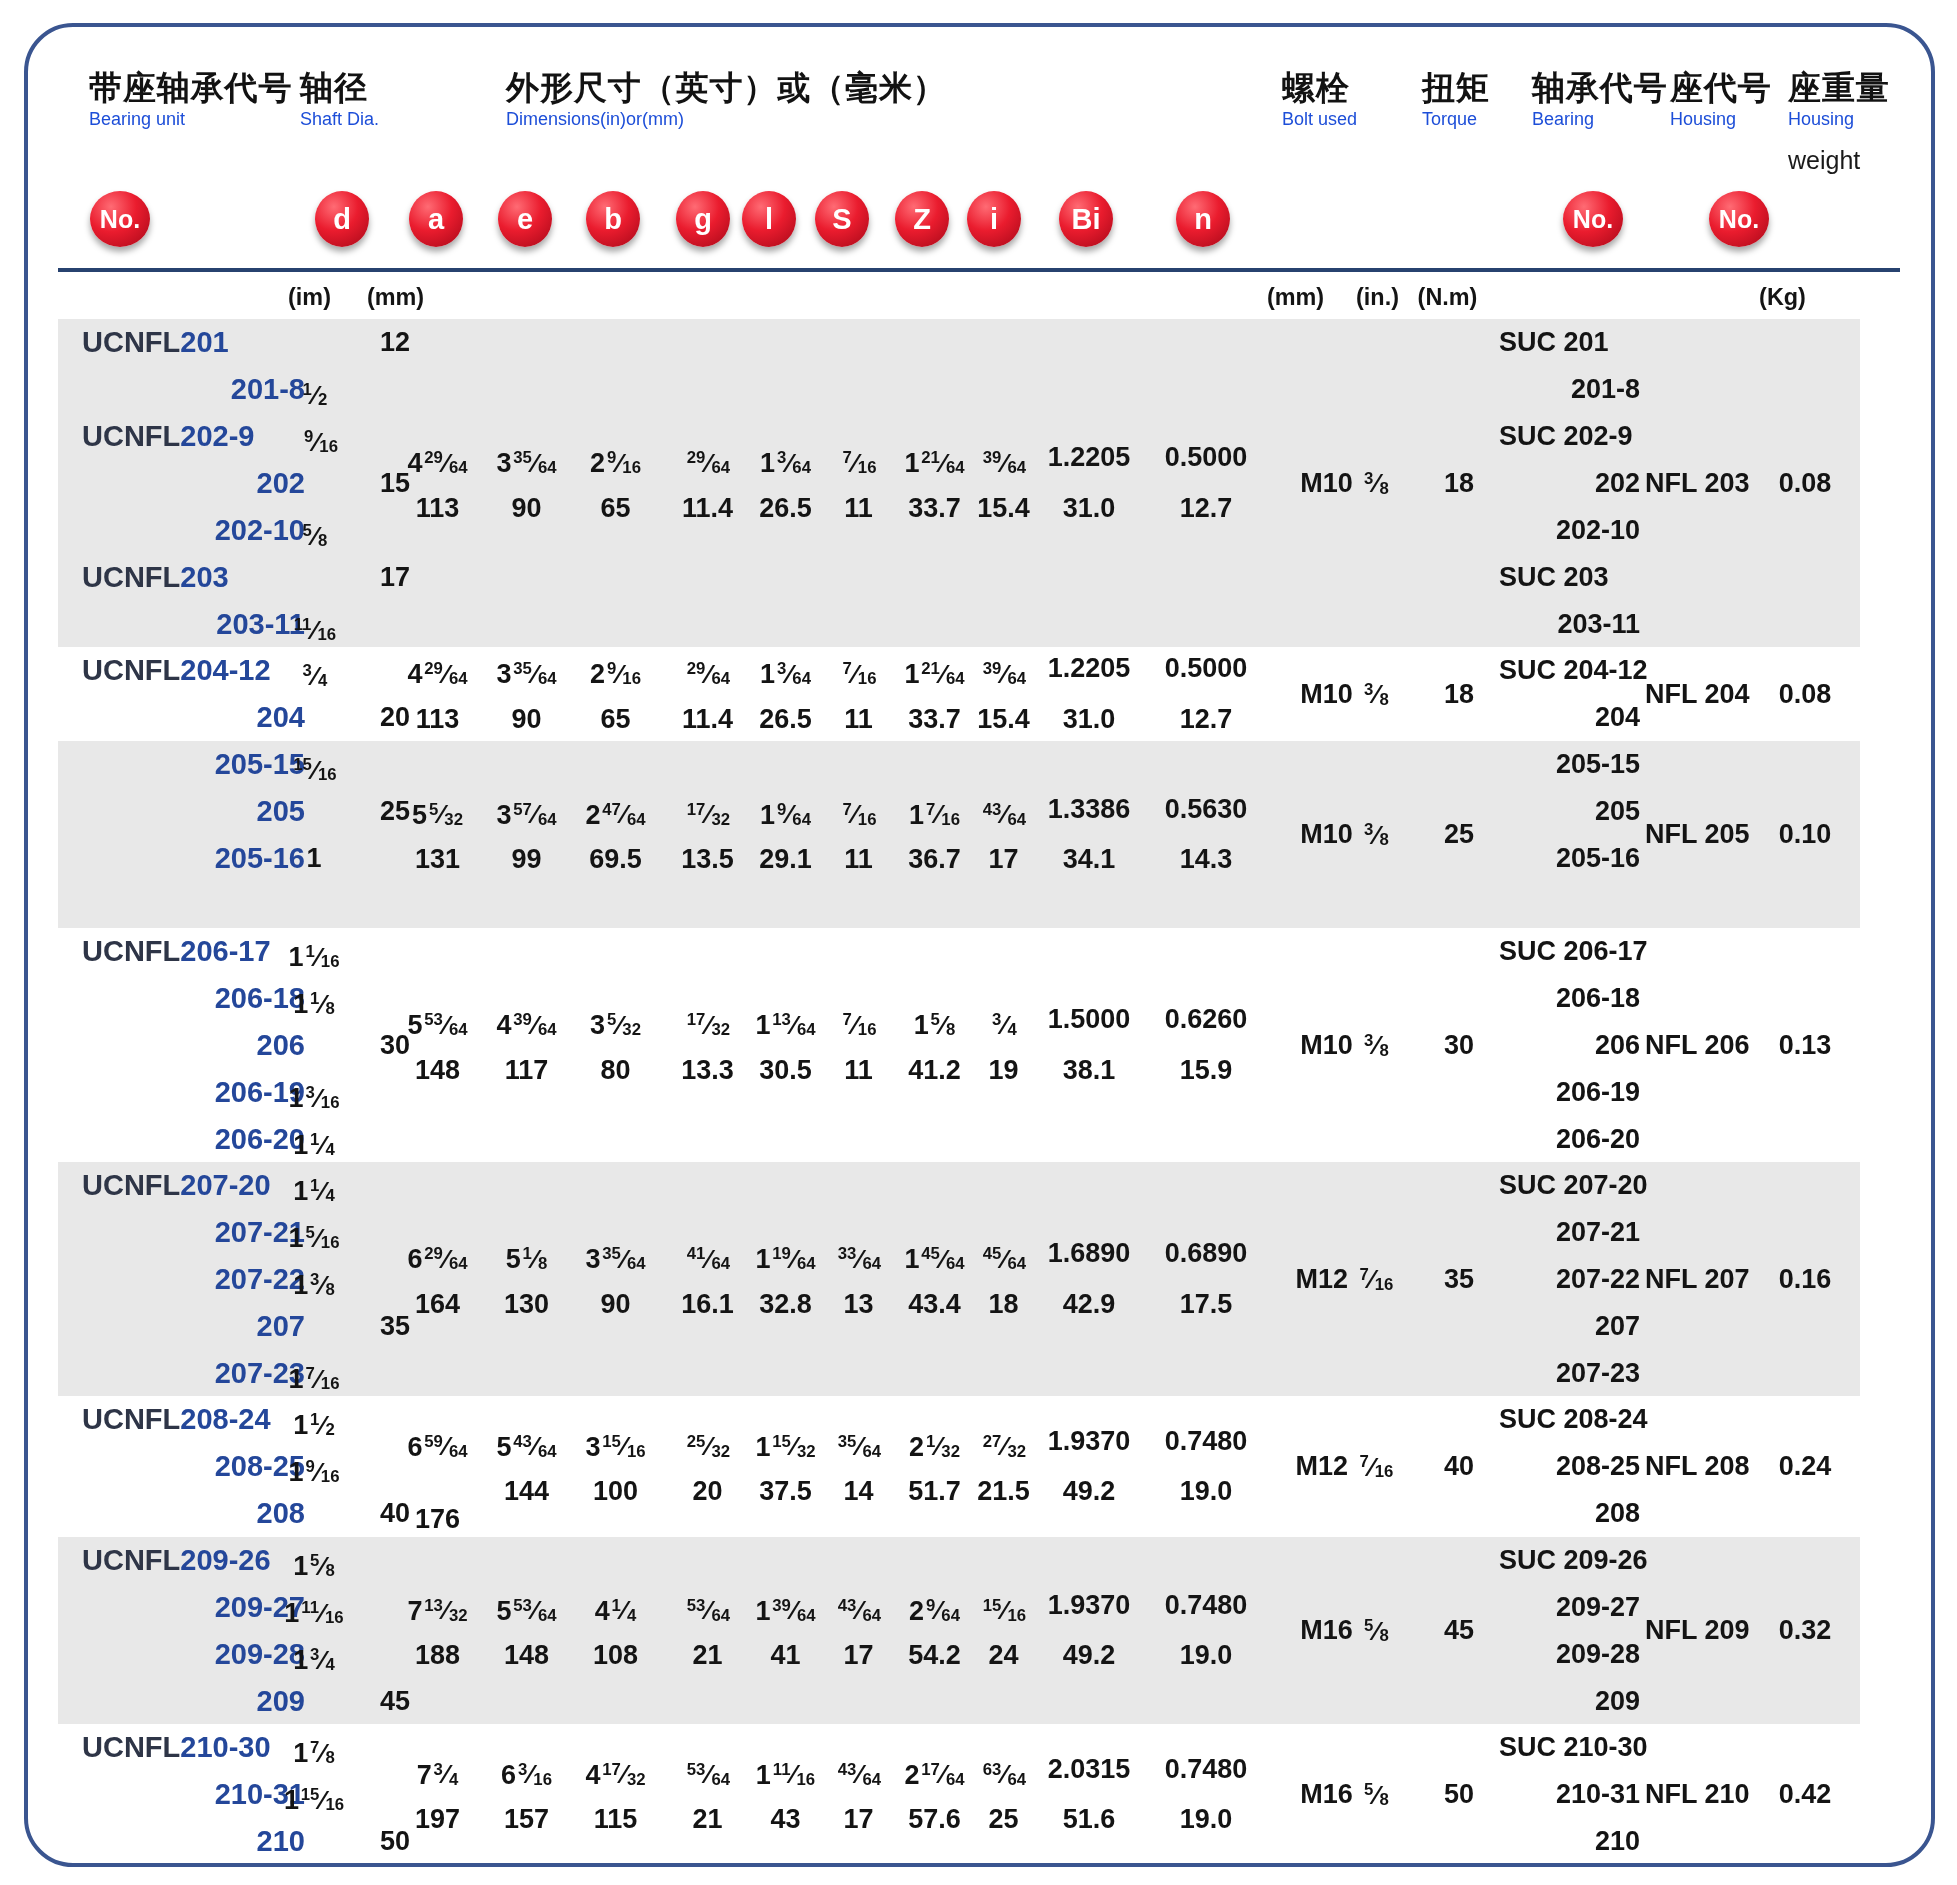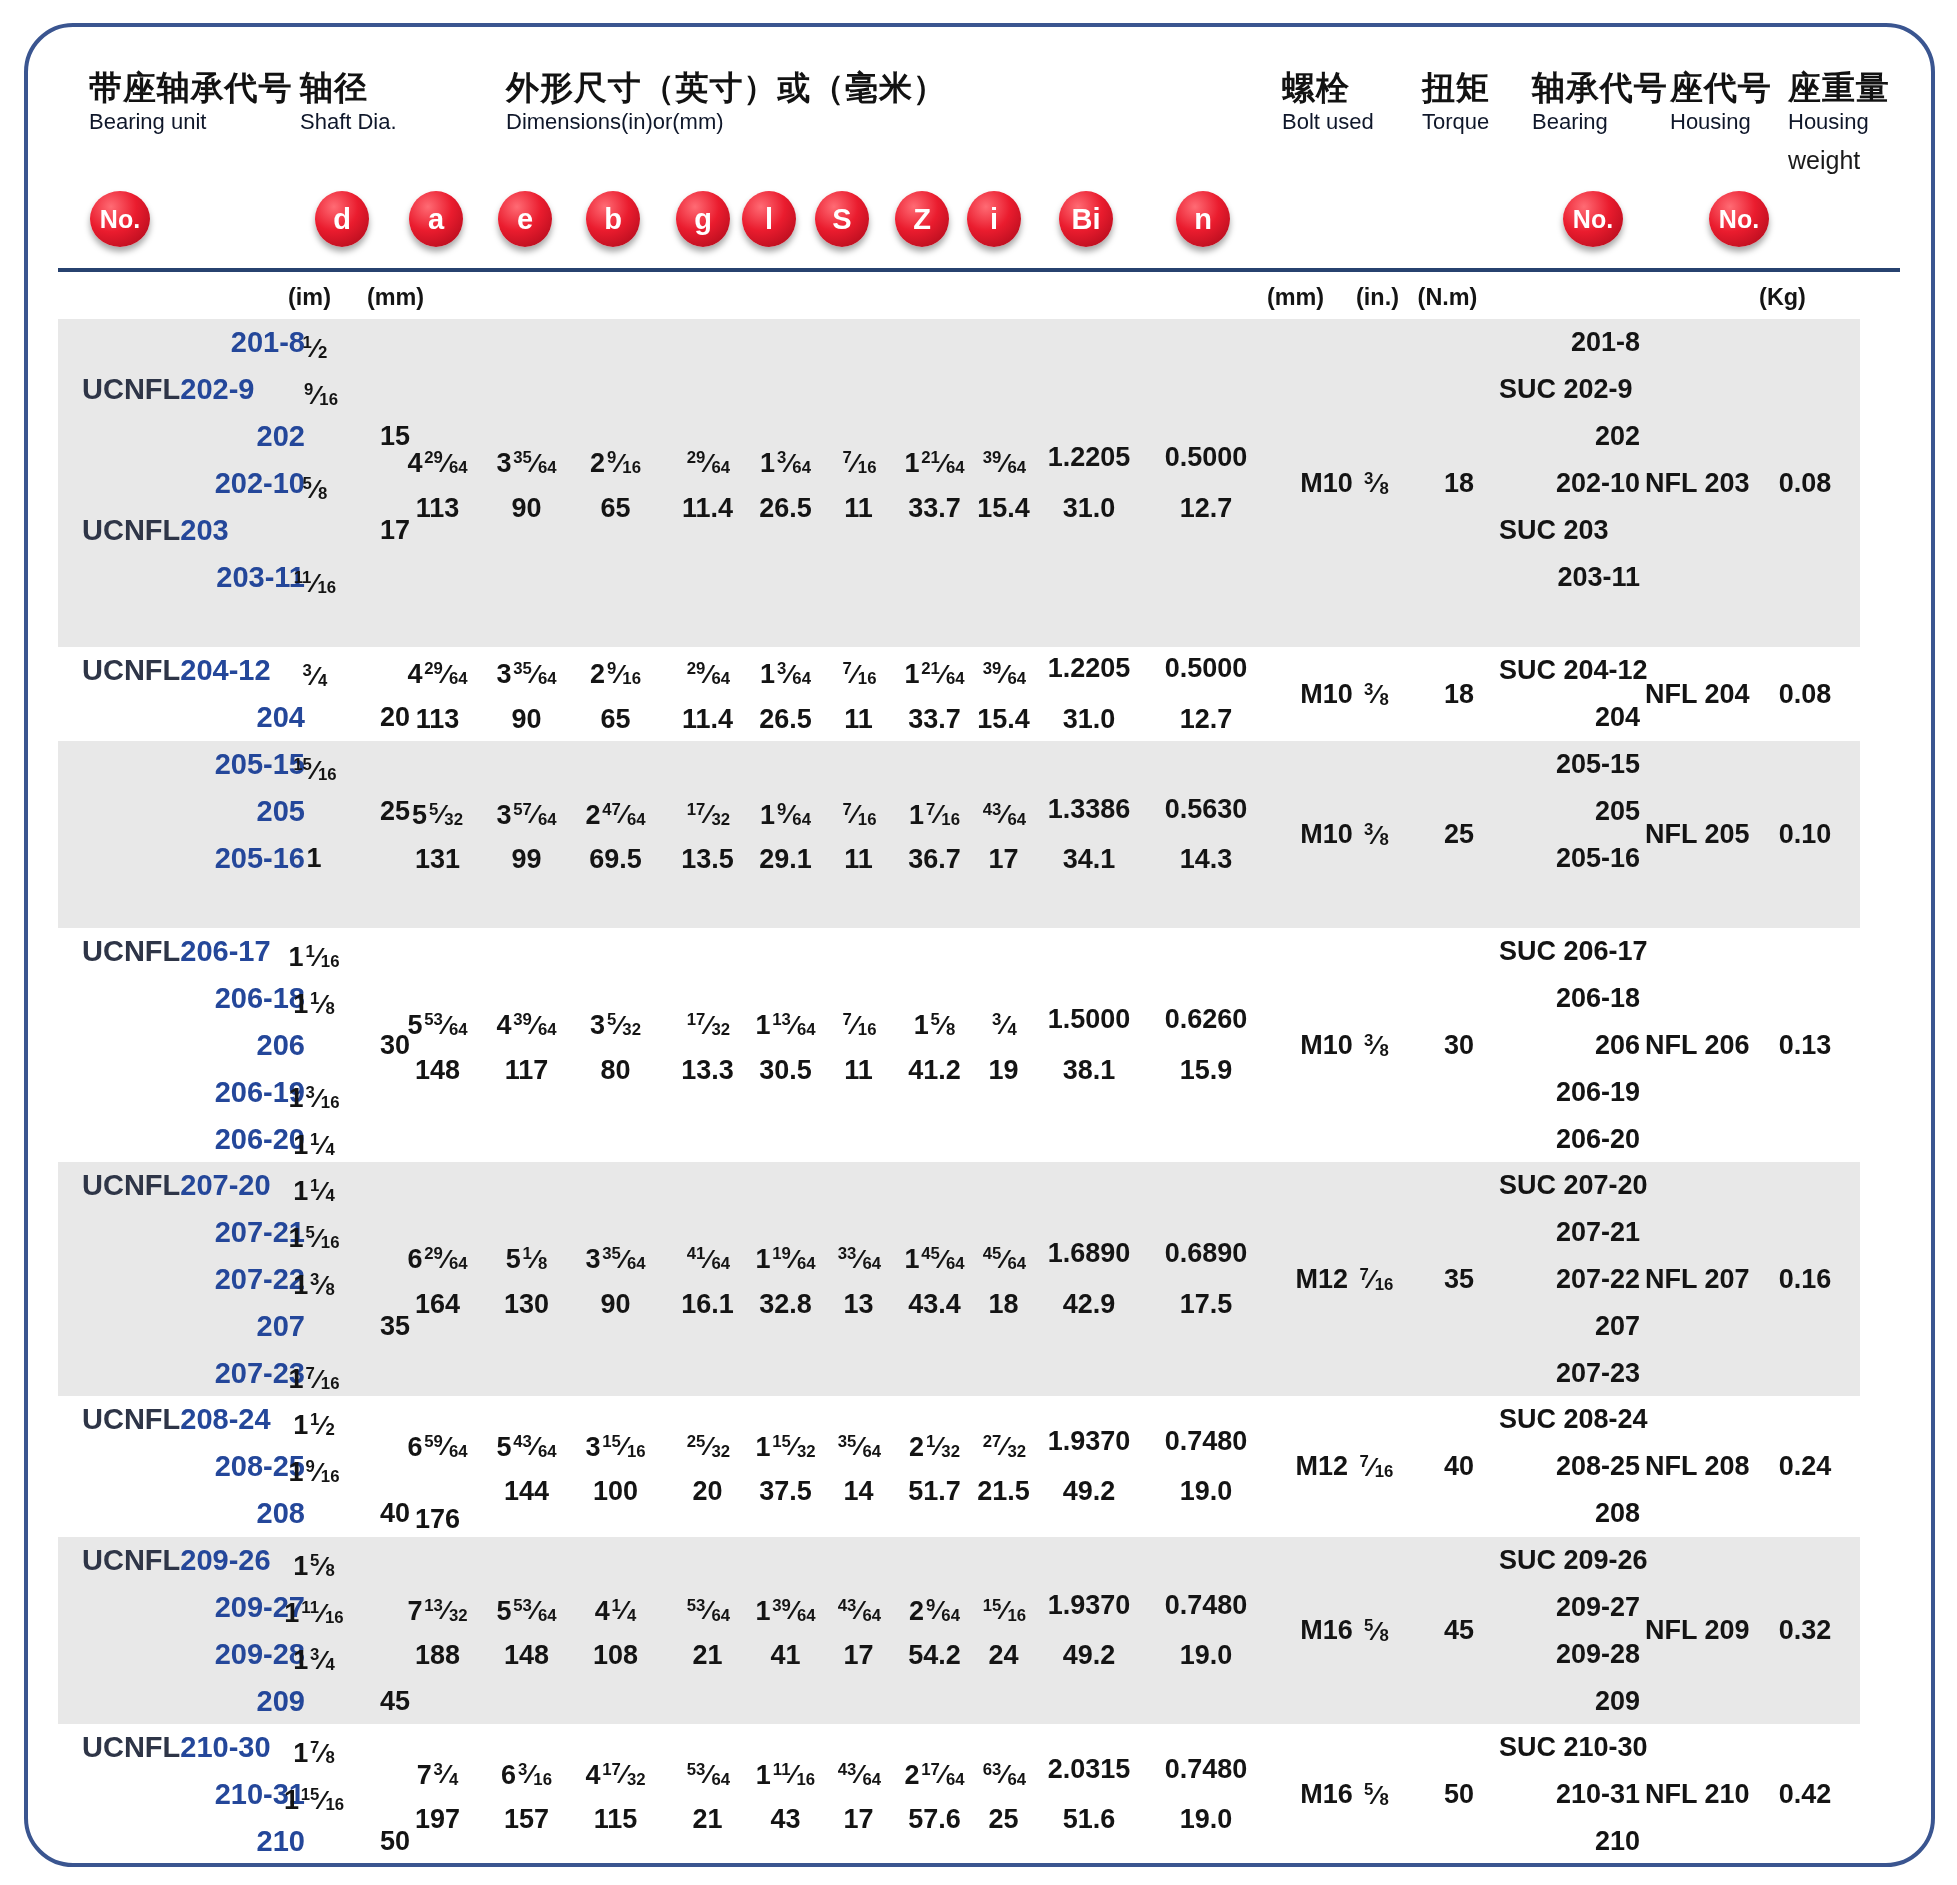--- a/index.html
+++ b/index.html
@@ -2,21 +2,21 @@
 <html style="font-size:15px"><head>
 <meta charset="utf-8">
 <style>
   html,body{margin:0;padding:0;background:#ffffff;}
   .page{position:relative;width:1957px;height:1885px;background:#fff;overflow:hidden;
         font-family:"Liberation Sans",sans-serif;color:#141414;}
   .frame{position:absolute;left:24px;top:22.5px;width:1903px;height:1836px;
          border:4.7px solid #3a5590;border-radius:49px;}
   
   .hzh{position:absolute;top:66px;font-size:33px;font-weight:700;color:#121212;white-space:nowrap;letter-spacing:0.9px;}
-  .hen{position:absolute;top:109px;font-size:22px;color:#0f172a;white-space:nowrap;}
+  .hen{position:absolute;top:109px;font-size:18px;color:#1d4ed8;white-space:nowrap;}
   .hen2{position:absolute;top:146px;font-size:25px;color:#1a1a1a;white-space:nowrap;}
   
   .badge{position:absolute;top:191px;height:56px;border-radius:50%;
          background:radial-gradient(circle at 35% 28%, #ff6b74 0%, #ea1c2e 45%, #c11021 78%, #8f0818 100%);
          color:#fff;font-weight:700;display:flex;align-items:center;justify-content:center;
          box-shadow:0 4.7px 6.6px rgba(0,0,0,.35);}
   .badge.sm{width:54px;font-size:29px;}
   .badge.no{width:60px;font-size:25px;}
   .rule{position:absolute;left:58px;top:268px;width:1842px;height:3.7px;background:#27426f;}
   .unit{position:absolute;top:279px;height:36px;line-height:36px;font-size:23.4px;font-weight:700;
@@ -89,20 +89,25 @@
   <span class="unit" style="left:344px">(mm)</span>
   <span class="unit" style="left:1244px">(mm)</span>
   <span class="unit" style="left:1326px">(in.)</span>
   <span class="unit" style="left:1396px">(N.m)</span>
   <span class="unit" style="left:1731px">(Kg)</span>
 
   <div id="tbody">
       <div class="group" style="height: 328px;">
         <div class="band"></div>
         <div class="row">
+          <div class="cell name head"><span class="pfx">UCNFL</span><span class="nm">201</span></div>
+          <div class="cell tc" style="left: 367px; width: 56px;">12</div>
+          <div class="cell suc head">SUC 201</div>
+        </div>
+        <div class="row">
           <div class="cell name sub"><span class="nm">201-8</span></div>
           <div class="cell tc" style="left: 265px; width: 98px;"><span class="fn">1</span><span class="fsl">⁄</span><span class="fd">2</span></div>
           <div class="cell suc sub">201-8</div>
         </div>
         <div class="row">
           <div class="cell name head"><span class="pfx">UCNFL</span><span class="nm">202-9</span></div>
           <div class="cell tc" style="left: 271px; width: 98px;"><span class="fn">9</span><span class="fsl">⁄</span><span class="fd">16</span></div>
           <div class="cell suc head">SUC 202-9</div>
         </div>
         <div class="row">

